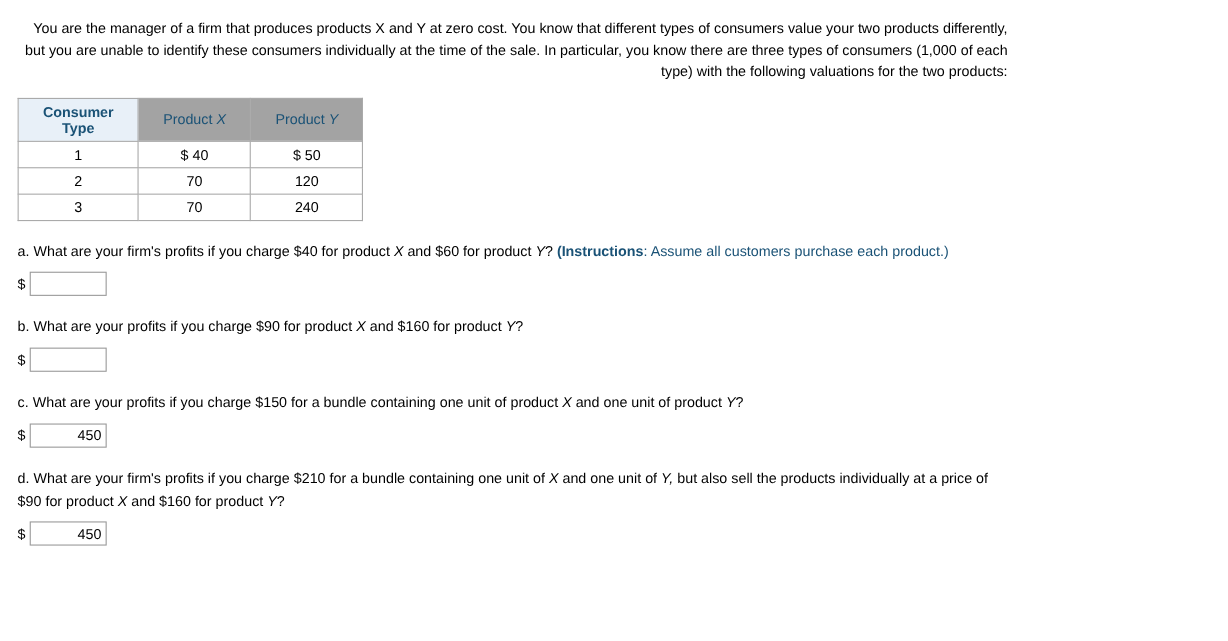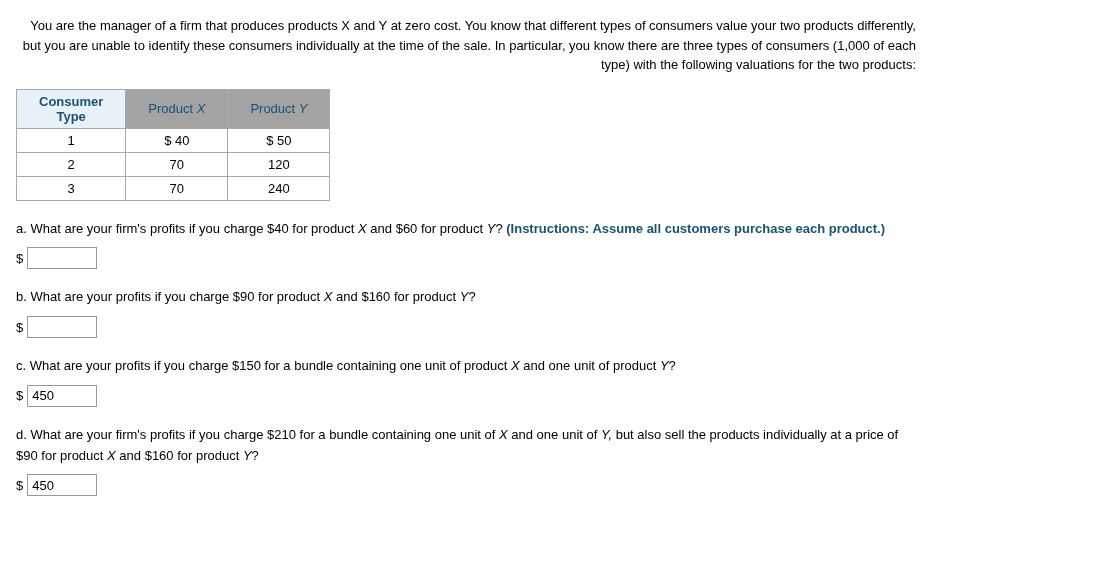--- a/index.html
+++ b/index.html
@@ -63,24 +63,24 @@
     .dollar-sign {
       font-size: 13px;
       font-weight: normal;
     }
     .answer-input {
       border: 1px solid #999;
       width: 70px;
       height: 22px;
       font-size: 13px;
       padding: 2px 4px;
+      text-align: right;
     }
     .blue-text {
       color: #1a5276;
-      font-weight: bold;
     }
   </style>
 </head>
 <body>
 
 <p class="intro-text">You are the manager of a firm that produces products X and Y at zero cost. You know that different types of consumers value your two products differently, but you are unable to identify these consumers individually at the time of the sale. In particular, you know there are three types of consumers (1,000 of each type) with the following valuations for the two products:</p>
 
 <table>
   <thead>
     <tr>

